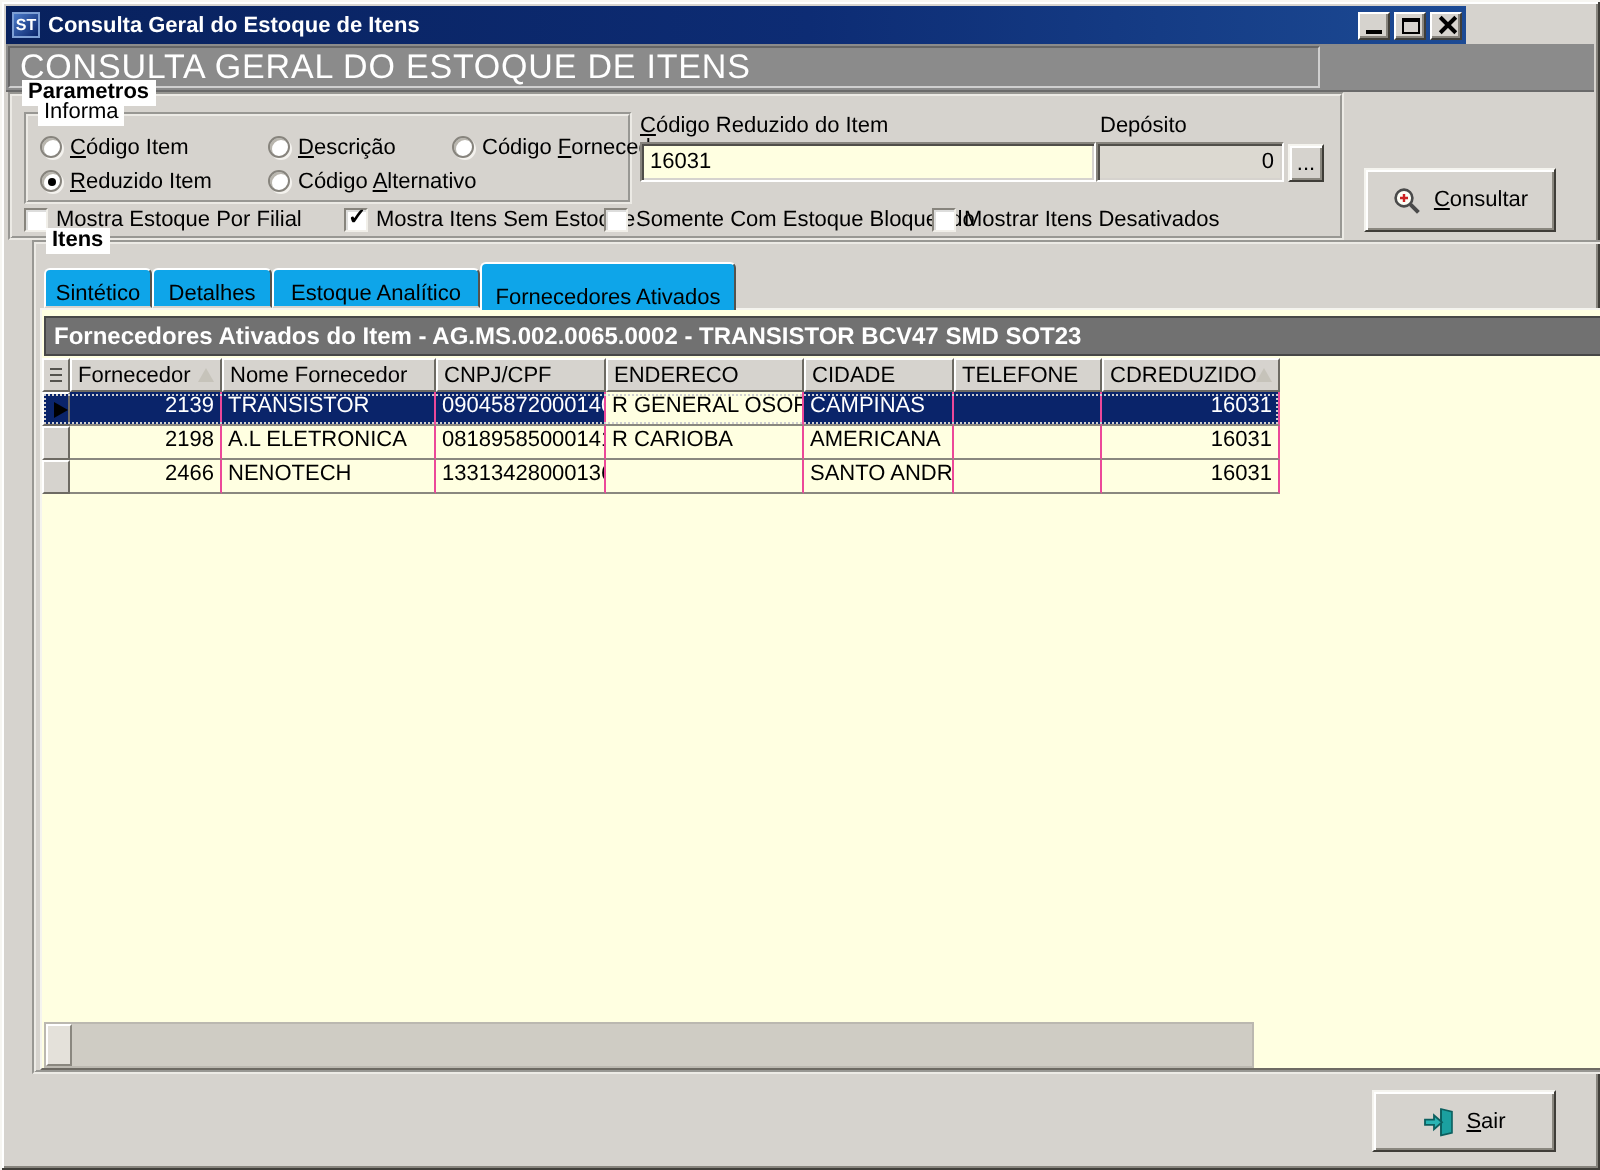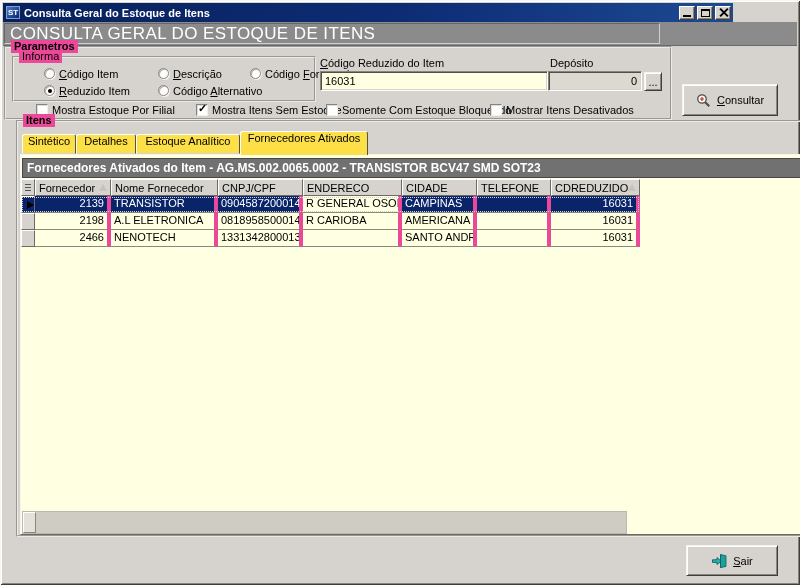--- a/index.html
+++ b/index.html
@@ -27,64 +27,64 @@
   .g-close::after { transform:rotate(-45deg); }
 
   
   .header-band { position:absolute; left:3px; top:22px; width:794px; height:24px; background:#8b8b8b; border-bottom:1px solid #6a6a6a; }
   .header-panel { position:absolute; left:1px; top:1px; width:656px; height:21px;
     border:1px solid; border-color:#666 #cfcfcf #cfcfcf #666; display:flex; align-items:center; }
   .header-panel span { color:#fff; font-size:17px; letter-spacing:.4px; padding-left:5px; white-space:nowrap; }
 
   
   .groupbox { position:absolute; border:2px groove #eceae5; }
-  .gb-label { position:absolute; top:-8px; left:5px; background:#ec4899; padding:0 3px; line-height:13px; }
+  .gb-label { position:absolute; top:-8px; left:5px; background:#ffffff; padding:0 3px; line-height:13px; }
   .bold { font-weight:bold; }
   .gb-parametros { left:4px; top:46px; width:668px; height:74px; }
   .gb-informa { left:6px; top:8px; width:304px; height:46px; }
   .gb-itens { left:16px; top:120px; width:794px; height:417px; }
 
   
-  .radio-item, .check-item { position:absolute; display:flex; align-items:center; height:13px;margin-left:24px; }
+  .radio-item, .check-item { position:absolute; display:flex; align-items:center; height:13px; }
   .radio { width:11px; height:11px; border-radius:50%; background:#fff; border:1px solid #87847d;
     box-shadow: inset 1px 1px 0 #b9b6ae, 1px 1px 0 #f4f2ee; position:relative; flex:0 0 auto; }
   .radio.selected::after { content:""; position:absolute; left:2.5px; top:2.5px; width:4px; height:4px; border-radius:50%; background:#000; }
   .checkbox { width:12px; height:12px; background:#fff; border:1px solid; border-color:#87847d #f1efe9 #f1efe9 #87847d;
     box-shadow: inset 1px 1px 0 #55534e33; position:relative; flex:0 0 auto; }
   .checkbox.checked::after { content:"✓"; position:absolute; left:1px; top:-3px; font-size:11px; font-weight:bold; color:#000; }
   .radio-item .lbl, .check-item .lbl { margin-left:4px; white-space:nowrap; }
   .accel { text-decoration:underline; }
 
   
   .fld-label { position:absolute; white-space:nowrap; }
   .textbox { position:absolute; background:#ffffe1; border:1px solid; border-color:#87847d #fff #fff #87847d;
     box-shadow: inset 1px 1px 0 #504e49, inset -1px -1px 0 #d6d3ce; font-family:"Liberation Sans",sans-serif;
     font-size:11px; padding:0 4px; height:20px; }
   .textbox.gray { background:#dcd9d1; text-align:right; }
   .btn { background:#d6d3ce; border:1px solid; border-color:#f5f4ef #3f3d38 #3f3d38 #f5f4ef;
     box-shadow: inset 1px 1px 0 #fff, inset -1px -1px 0 #8a877f; display:flex; align-items:center; justify-content:center;
     font-family:"Liberation Sans",sans-serif; font-size:11px; cursor:default; position:absolute; gap:5px; }
 
   
-  .tab { position:absolute; top:12px; height:20px; background:#fde047; border:1px solid; border-color:#fff #55534e #d6d3ce #fff;
-    border-radius:3px 3px 0 0; display:flex; align-items:flex-start; justify-content:center; z-index:1; }
+  .tab { position:absolute; top:12px; height:20px; background:#0ea5e9; border:1px solid; border-color:#fff #55534e #d6d3ce #fff;
+    border-radius:3px 3px 0 0; display:flex; align-items:flex-end; justify-content:center; z-index:1; }
   .tab.active { top:9px; height:24px; z-index:3; border-bottom:none; }
 
   
   .tab-panel { position:absolute; left:2px; top:32px; width:784px; height:381px; background:#ffffe1;
     border:1px solid; border-color:#f5f4ef #6d6a63 #6d6a63 #f5f4ef; z-index:2; }
   .info-bar { position:absolute; left:1px; top:3px; width:781px; height:20px; background:#717171; border:1px solid #474747;
     color:#fff; font-weight:bold; font-size:12px; line-height:18px; padding-left:4px; white-space:nowrap; }
 
   
   .grid { position:absolute; left:0; top:24px; width:619px; }
   .grow { display:flex; }
   .gh { background:#d6d3ce; border:1px solid; border-color:#fff #6d6a63 #6d6a63 #fff; height:17px;
     display:flex; align-items:center; padding:0 3px; overflow:hidden; white-space:nowrap; }
-  .gc { background:#ffffe1; border-right:4px solid #ec4899; border-bottom:1px solid #8a887f; height:17px;
+  .gc { background:#ffffe1; border-right:1px solid #ec4899; border-bottom:1px solid #8a887f; height:17px;
     line-height:15px; padding:0 3px; overflow:hidden; white-space:nowrap; }
   .gc.ind { background:#d6d3ce; border:1px solid; border-color:#fff #6d6a63 #6d6a63 #fff; display:flex; }
   .c0{width:14px;flex:0 0 14px;} .c1{width:76px;flex:0 0 76px;} .c2{width:107px;flex:0 0 107px;}
   .c3{width:85px;flex:0 0 85px;} .c4{width:99px;flex:0 0 99px;} .c5{width:75px;flex:0 0 75px;}
   .c6{width:74px;flex:0 0 74px;} .c7{width:89px;flex:0 0 89px;}
   .num { text-align:right; }
   .grow.selected .gc { background:#0a246a; color:#fff; }
   .grow.selected { outline:1px dotted #cfcfcf; outline-offset:-2px; }
   .grow.selected .gc.focus { background:#ffffe1; color:#000; }
   .sort { width:0; height:0; border-left:4px solid transparent; border-right:4px solid transparent;

